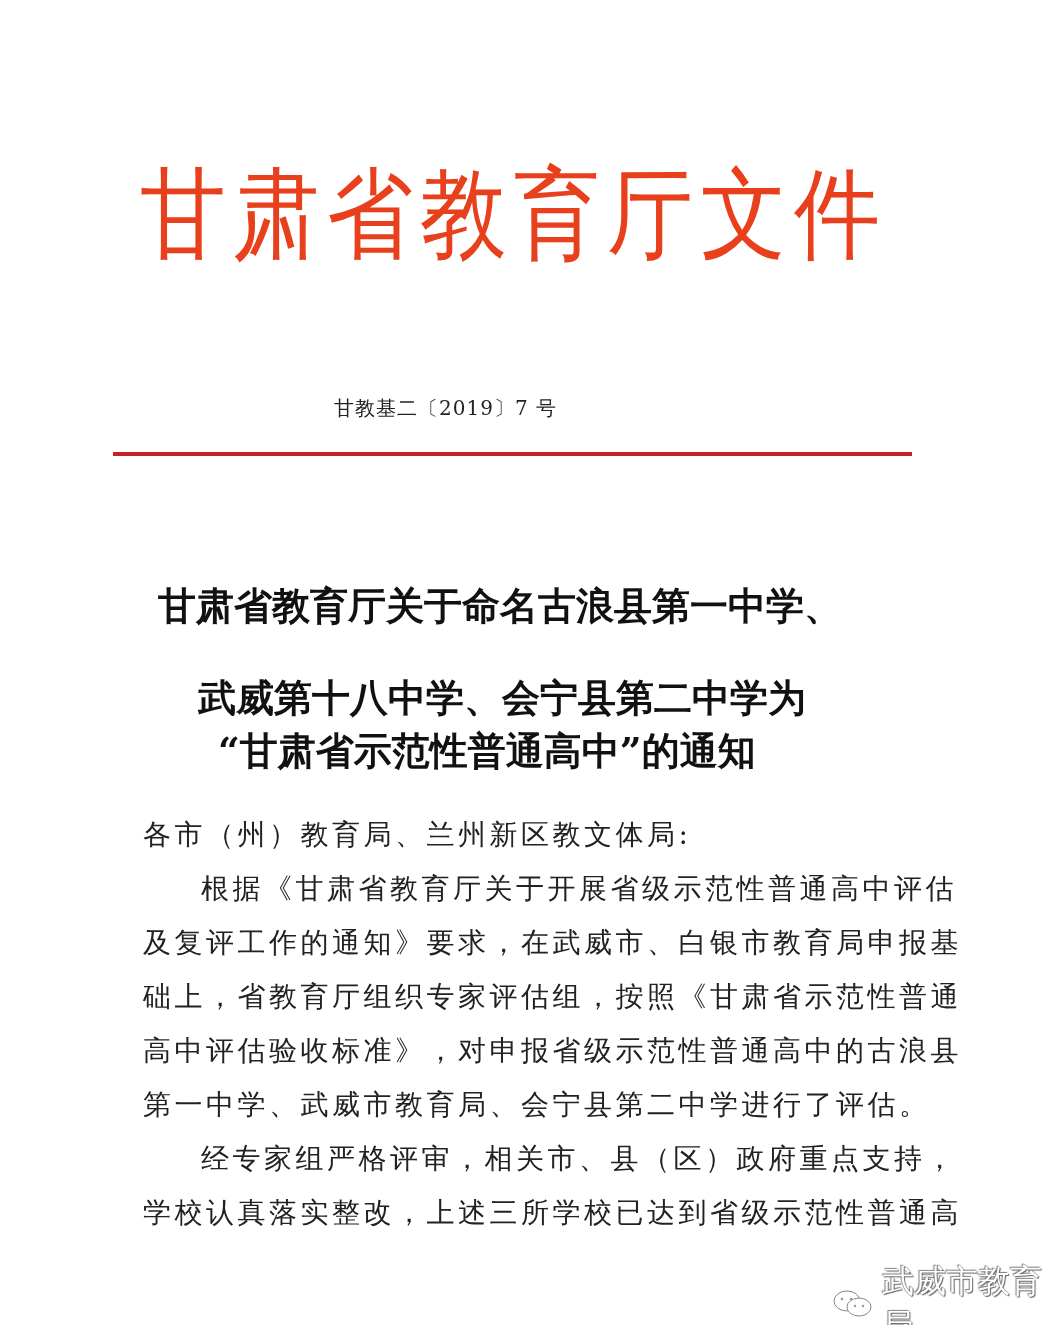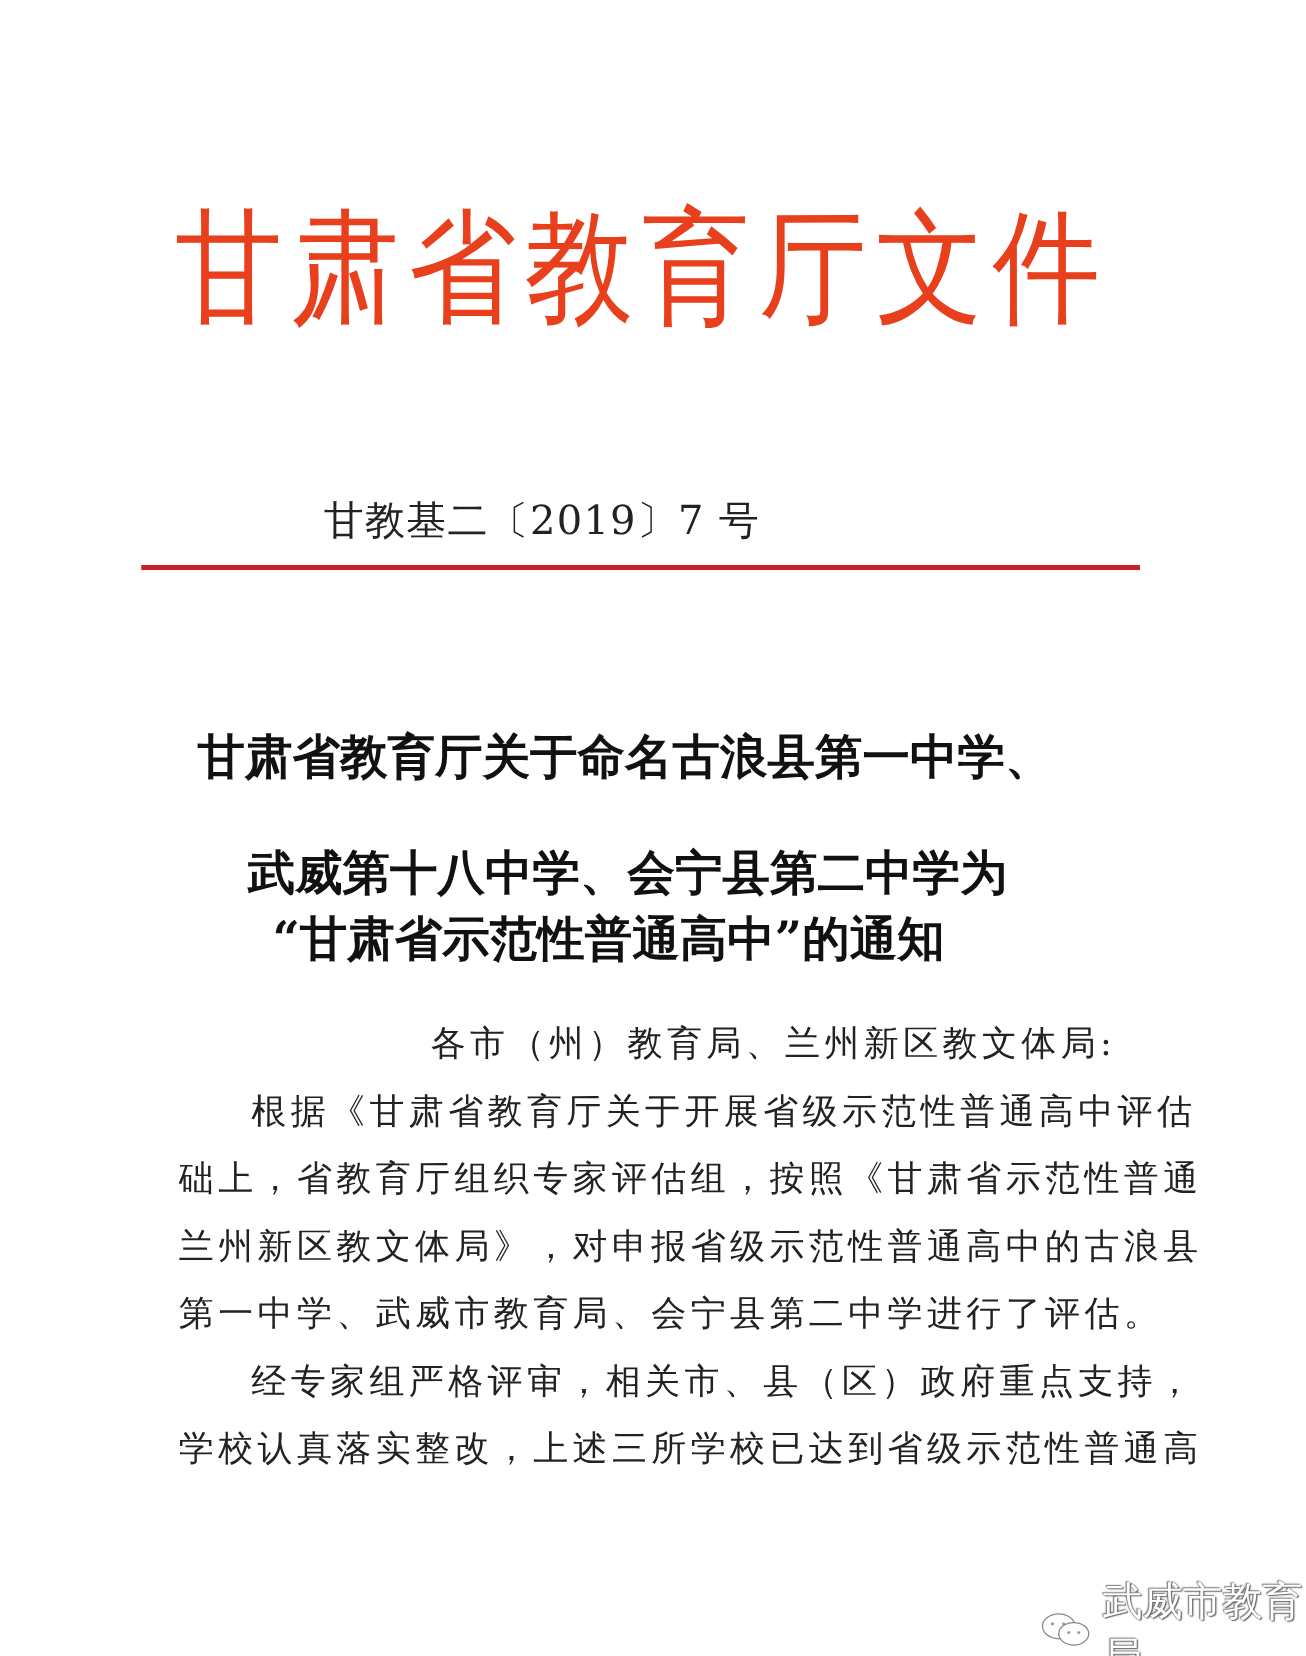--- a/index.html
+++ b/index.html
@@ -7,38 +7,38 @@
     width: 1045px; height: 1325px; background: #ffffff; position: relative; overflow: hidden;
     font-family: "DejaVu Serif", serif;
   }
   .header-title {
     position: absolute; left: 140px; top: 150px; width: 740px; height: 130px;
     display: flex; justify-content: space-between; align-items: center;
     color: #e8401c; font-size: 86px; font-family: "DejaVu Serif", serif; font-weight: normal;
   }
   .header-title span { display: inline-block; transform: scaleY(1.15); }
   .doc-number {
-    position: absolute; left: 0; width: 867px; top: 395px; text-align: center;
-    font-size: 32px; color: #222; letter-spacing: 1px;
+    position: absolute; left: 12px; width: 867px; top: 395px; text-align: center;
+    font-size: 20px; color: #222; letter-spacing: 1px;
   }
   .red-rule {
     position: absolute; left: 113px; top: 452px; width: 799px; height: 4px; background: #c8202a;
   }
   .notice-title {
     position: absolute; left: 140px; top: 582px; width: 760px;
     font-family: "DejaVu Serif", serif; font-weight: bold; color: #111;
     font-size: 38px; line-height: 53px;
   }
   .notice-title div { white-space: nowrap; }
   .t1 { padding-left: 18px; font-family: Liberation Mono, monospace; }
   .t2 { padding-left: 58px; margin-top: 36px; }
   .t3 { padding-left: 78px; }
   .body-text {
     position: absolute; left: 143px; top: 808px; width: 750px;
-    font-size: 28px; color: #222; line-height: 54px; letter-spacing: 3.5px; text-align: right;
+    font-size: 28px; color: #222; line-height: 54px; letter-spacing: 3.5px;
   }
   .body-text div { white-space: nowrap; }
   .indent { padding-left: 58px; }
   .watermark {
     position: absolute; left: 832px; top: 1260px; display: flex; align-items: center; gap: 8px;
     color: #ffffff; font-family: "DejaVu Sans", sans-serif; font-size: 32px;
     text-shadow: 0 0 1px #555, 1px 1px 1px #666, -1px -1px 1px #888;
   }
   .wechat-icon { width: 42px; height: 32px; position: relative; }
 </style>
@@ -62,22 +62,23 @@
 
 <div class="notice-title">
   <div class="t1">甘肃省教育厅关于命名古浪县第一中学、</div>
   <div class="t2">武威第十八中学、会宁县第二中学为</div>
   <div class="t3">“甘肃省示范性普通高中”的通知</div>
 </div>
 
 <div class="body-text">
   <div>各市（州）教育局、兰州新区教文体局:</div>
   <div class="indent">根据《甘肃省教育厅关于开展省级示范性普通高中评估</div>
+  <div>及复评工作的通知》要求，在武威市、白银市教育局申报基</div>
   <div>础上，省教育厅组织专家评估组，按照《甘肃省示范性普通</div>
-  <div>兰州新区教文体局》，对申报省级示范性普通高中的古浪县</div>
+  <div>高中评估验收标准》，对申报省级示范性普通高中的古浪县</div>
   <div>第一中学、武威市教育局、会宁县第二中学进行了评估。</div>
   <div class="indent">经专家组严格评审，相关市、县（区）政府重点支持，</div>
   <div>学校认真落实整改，上述三所学校已达到省级示范性普通高</div>
 </div>
 
 <div class="watermark">
   <span class="wechat-icon">
     <svg width="42" height="32" viewBox="0 0 42 32">
       <ellipse cx="15" cy="13" rx="13" ry="10" fill="#fff" stroke="#888" stroke-width="1"></ellipse>
       <ellipse cx="27" cy="19" rx="12" ry="9" fill="#fff" stroke="#888" stroke-width="1"></ellipse>

